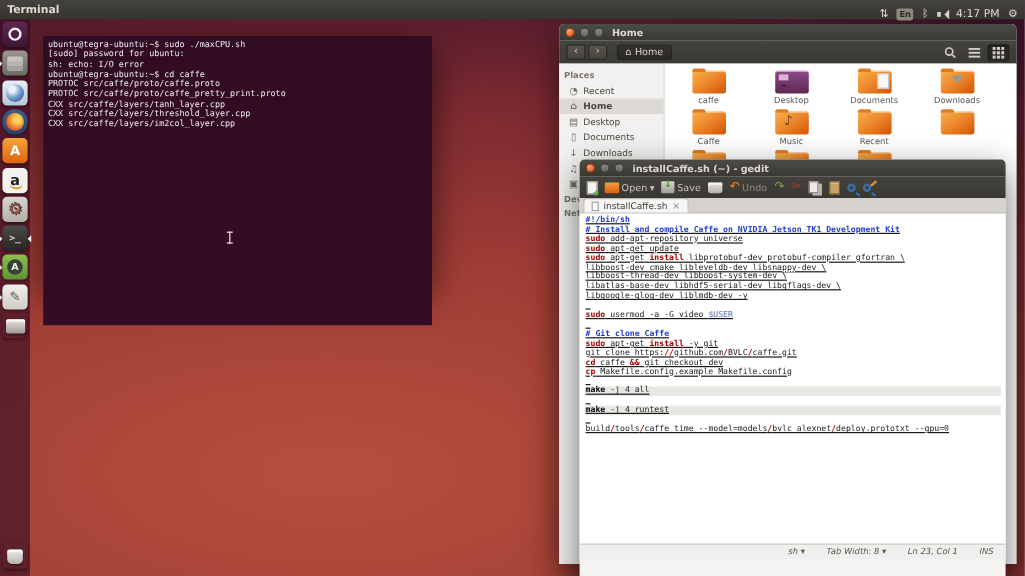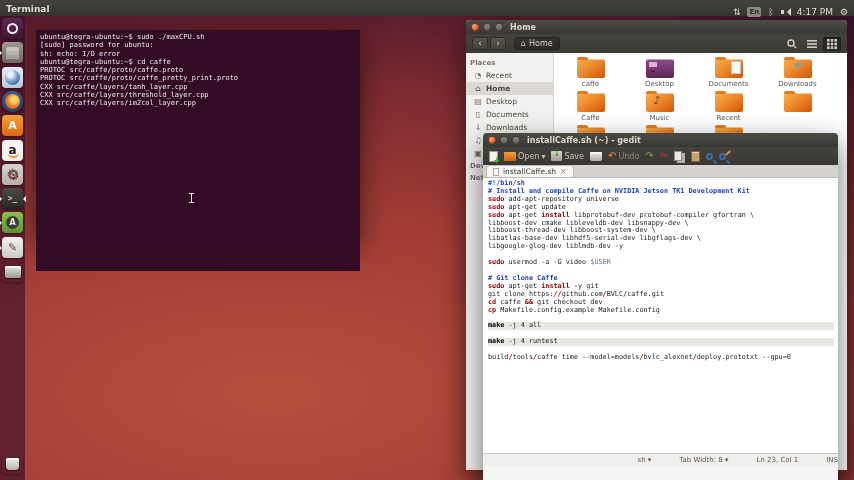--- a/index.html
+++ b/index.html
@@ -142,29 +142,29 @@
   .ic-find { width:7px; height:7px; border:2px solid #3a6ea5; border-radius:50%; position:relative; }
   .ic-find::after { content:""; position:absolute; left:5px; top:6px; width:4px; height:2px; background:#3a6ea5; transform:rotate(40deg); }
   .ic-find.repl::before { content:""; position:absolute; left:4px; top:-3px; width:6px; height:2px; background:#e08a3c; transform:rotate(-40deg); }
   .ged-tabs { height:13px; background:#d6d3cf; border-bottom:1px solid #bcb9b4; display:flex; align-items:flex-end; padding-left:3px; }
   .tab { height:12px; background:#f7f6f4; border:1px solid #bcb9b4; border-bottom:none; border-radius:3px 3px 0 0;
     display:flex; align-items:center; gap:4px; padding:0 6px; font-size:7.5px; color:#3c3a36; }
   .tab .doc { width:6px; height:8px; background:#fff; border:1px solid #a8a5a0; }
   .tab .x { color:#8a8780; font-size:8px; }
   .ged-text { height:275px; background:#fff; padding:2px 0 0 5px; overflow:hidden; }
   .cline { font-family:"DejaVu Sans Mono","Liberation Mono",monospace; font-size:6.8px;
-    line-height:7.9px; white-space:pre; color:#1a1a1a; min-height:7.9px; margin-right:4px; }
+    line-height:7.9px; white-space:pre; color:#1a1a1a; min-height:7.9px; margin-right:4px;text-decoration:underline; }
   .cline.hl { background:#e9e7e3; }
   .sb { color:#1f3fd0; font-weight:bold; }
   .cm { color:#2041c9; font-weight:bold; }
   .kw { color:#a40000; font-weight:bold; }
   .bd { color:#000; font-weight:bold; }
   .vr { color:#5b6fae; }
   .ged-status { height:13px; background:#f0efed; border-top:1px solid #cfccc7; display:flex;
-    align-items:center; justify-content:flex-end; gap:28px; font-size:7px; color:#5a5750; padding:0 0; }
+    align-items:center; justify-content:flex-end; gap:18px; font-size:7px; color:#5a5750; padding:0 10px;font-style:italic; }
 
   
   .ibeam { position:absolute; left:189px; top:193px; width:5px; height:10px; z-index:60; }
   .ibeam::before { content:""; position:absolute; left:2px; top:0; width:1px; height:10px; background:#e8e8e8; }
   .ibeam::after { content:""; position:absolute; left:0; top:0; width:5px; height:1px; background:#e8e8e8; box-shadow:0 9px 0 #e8e8e8; }
 </style>
 </head>
 <body>
 
 <div class="menubar">

